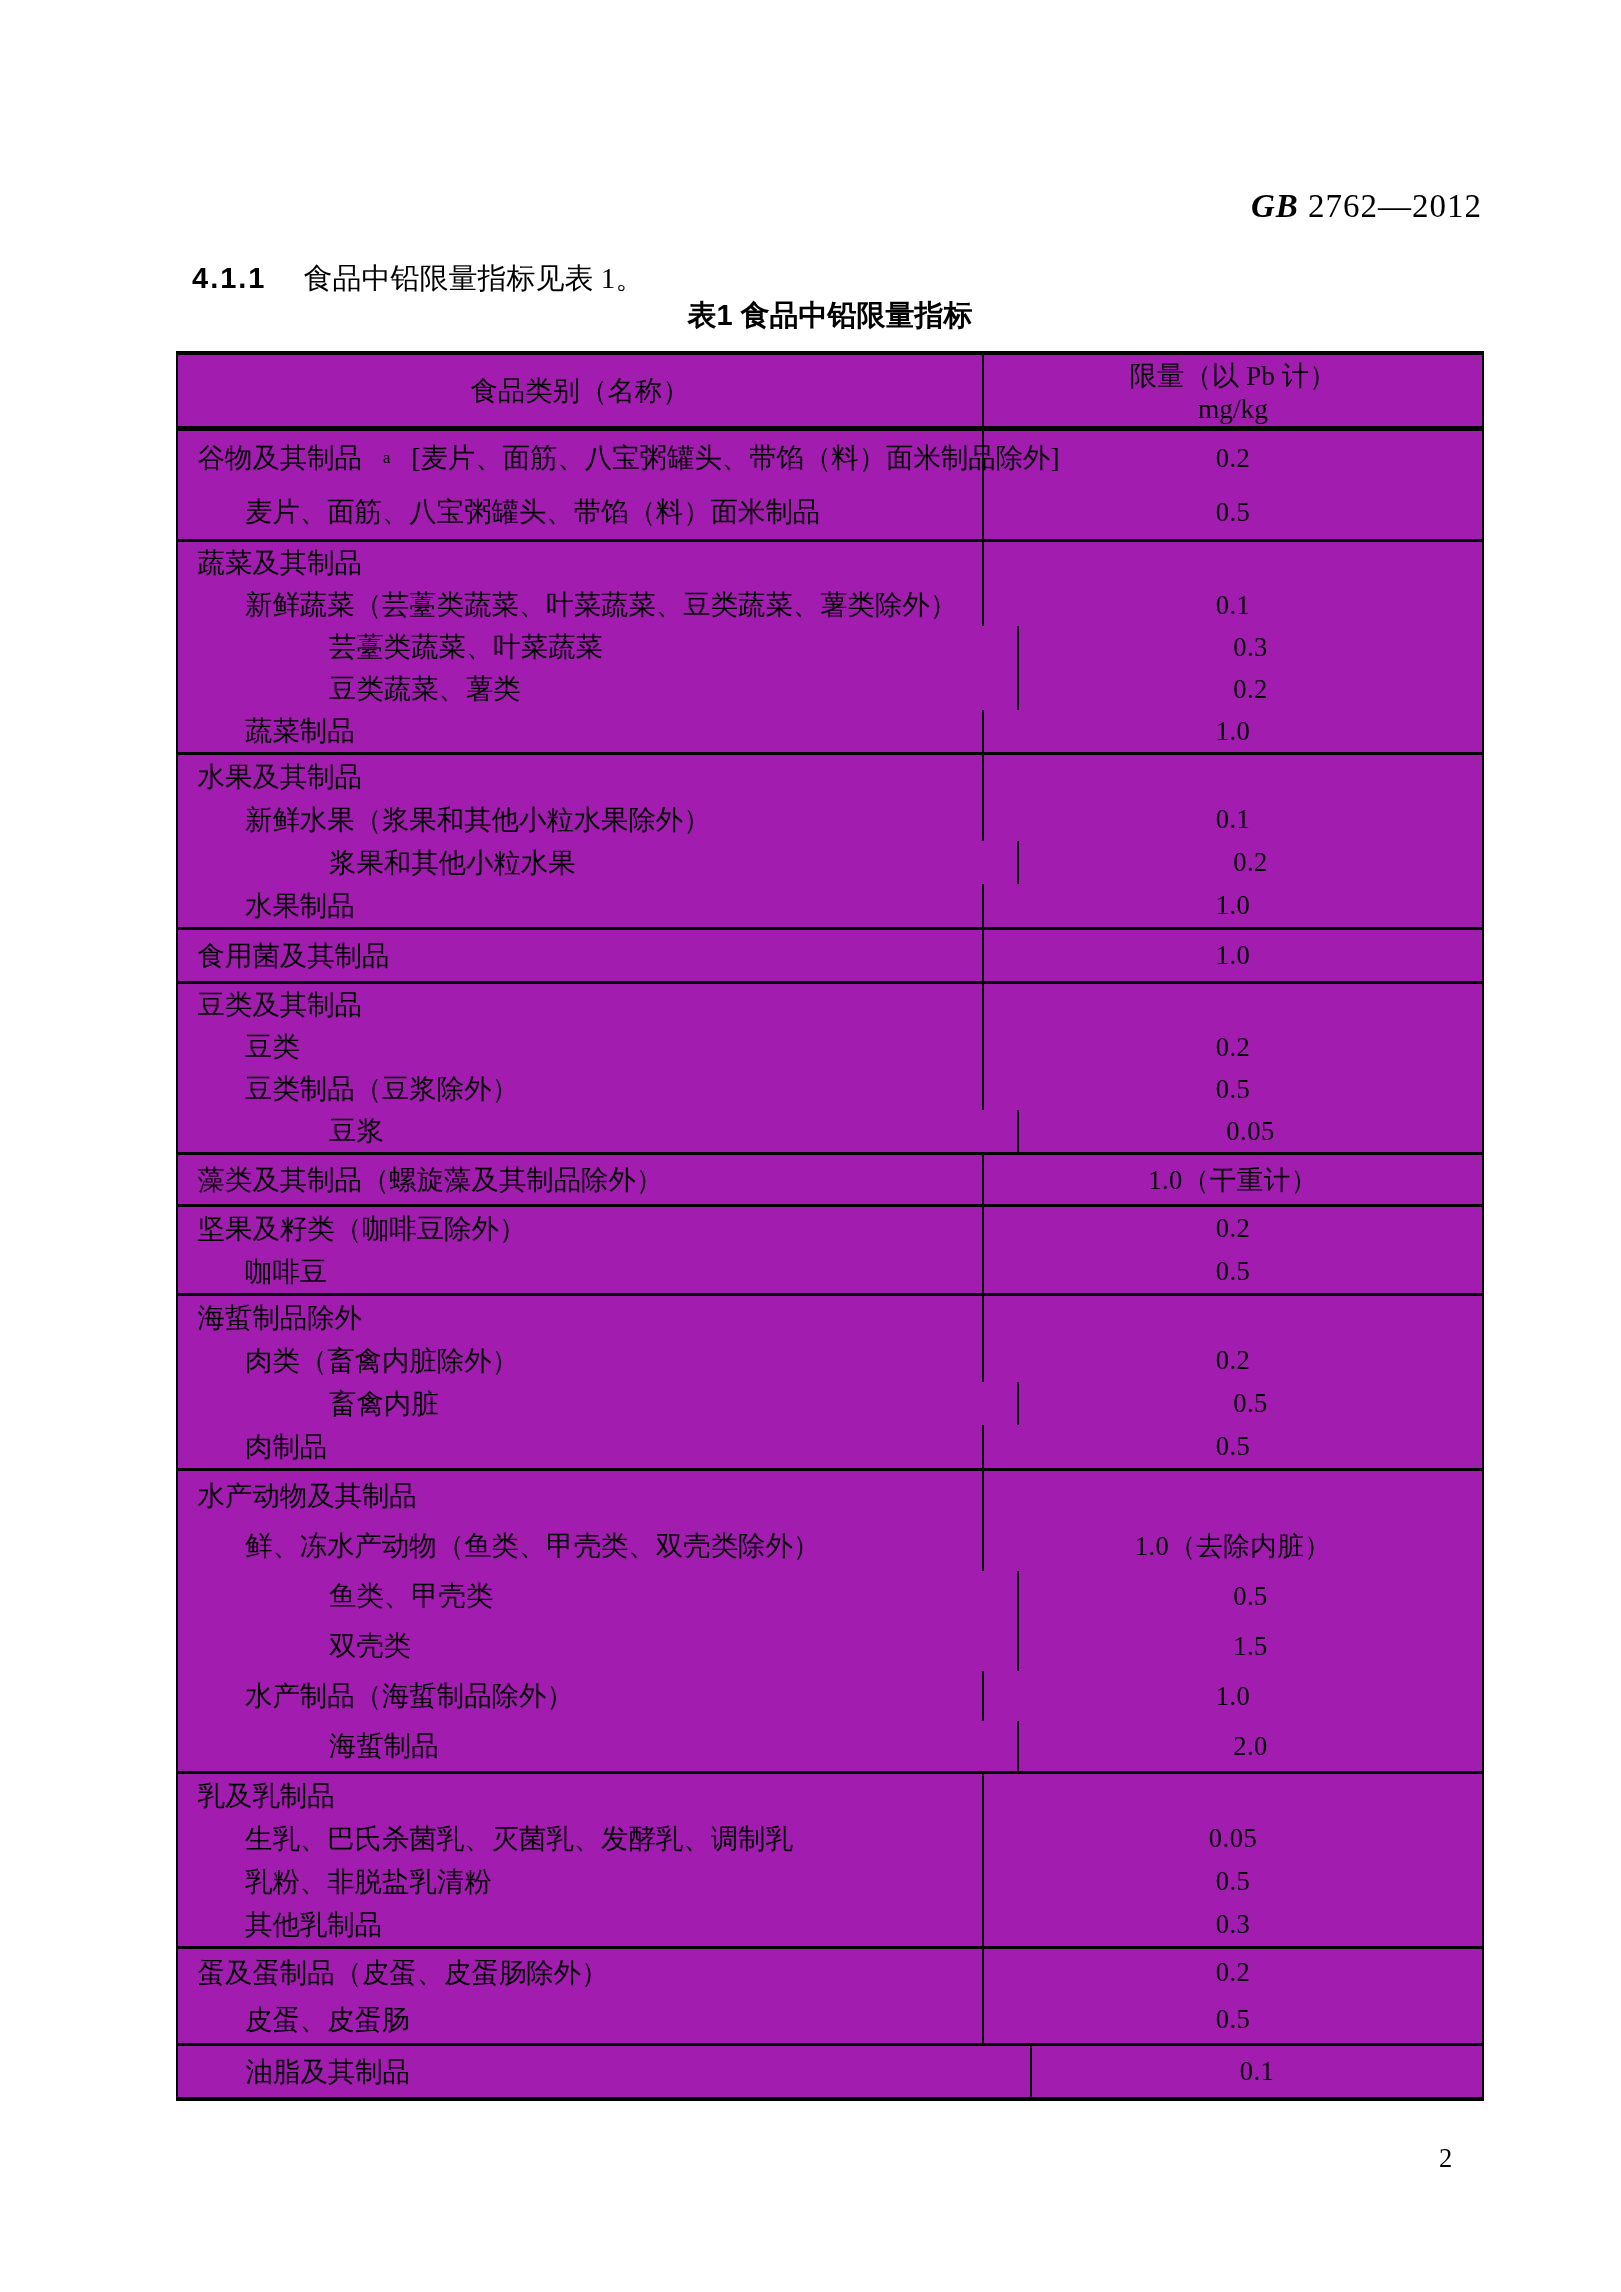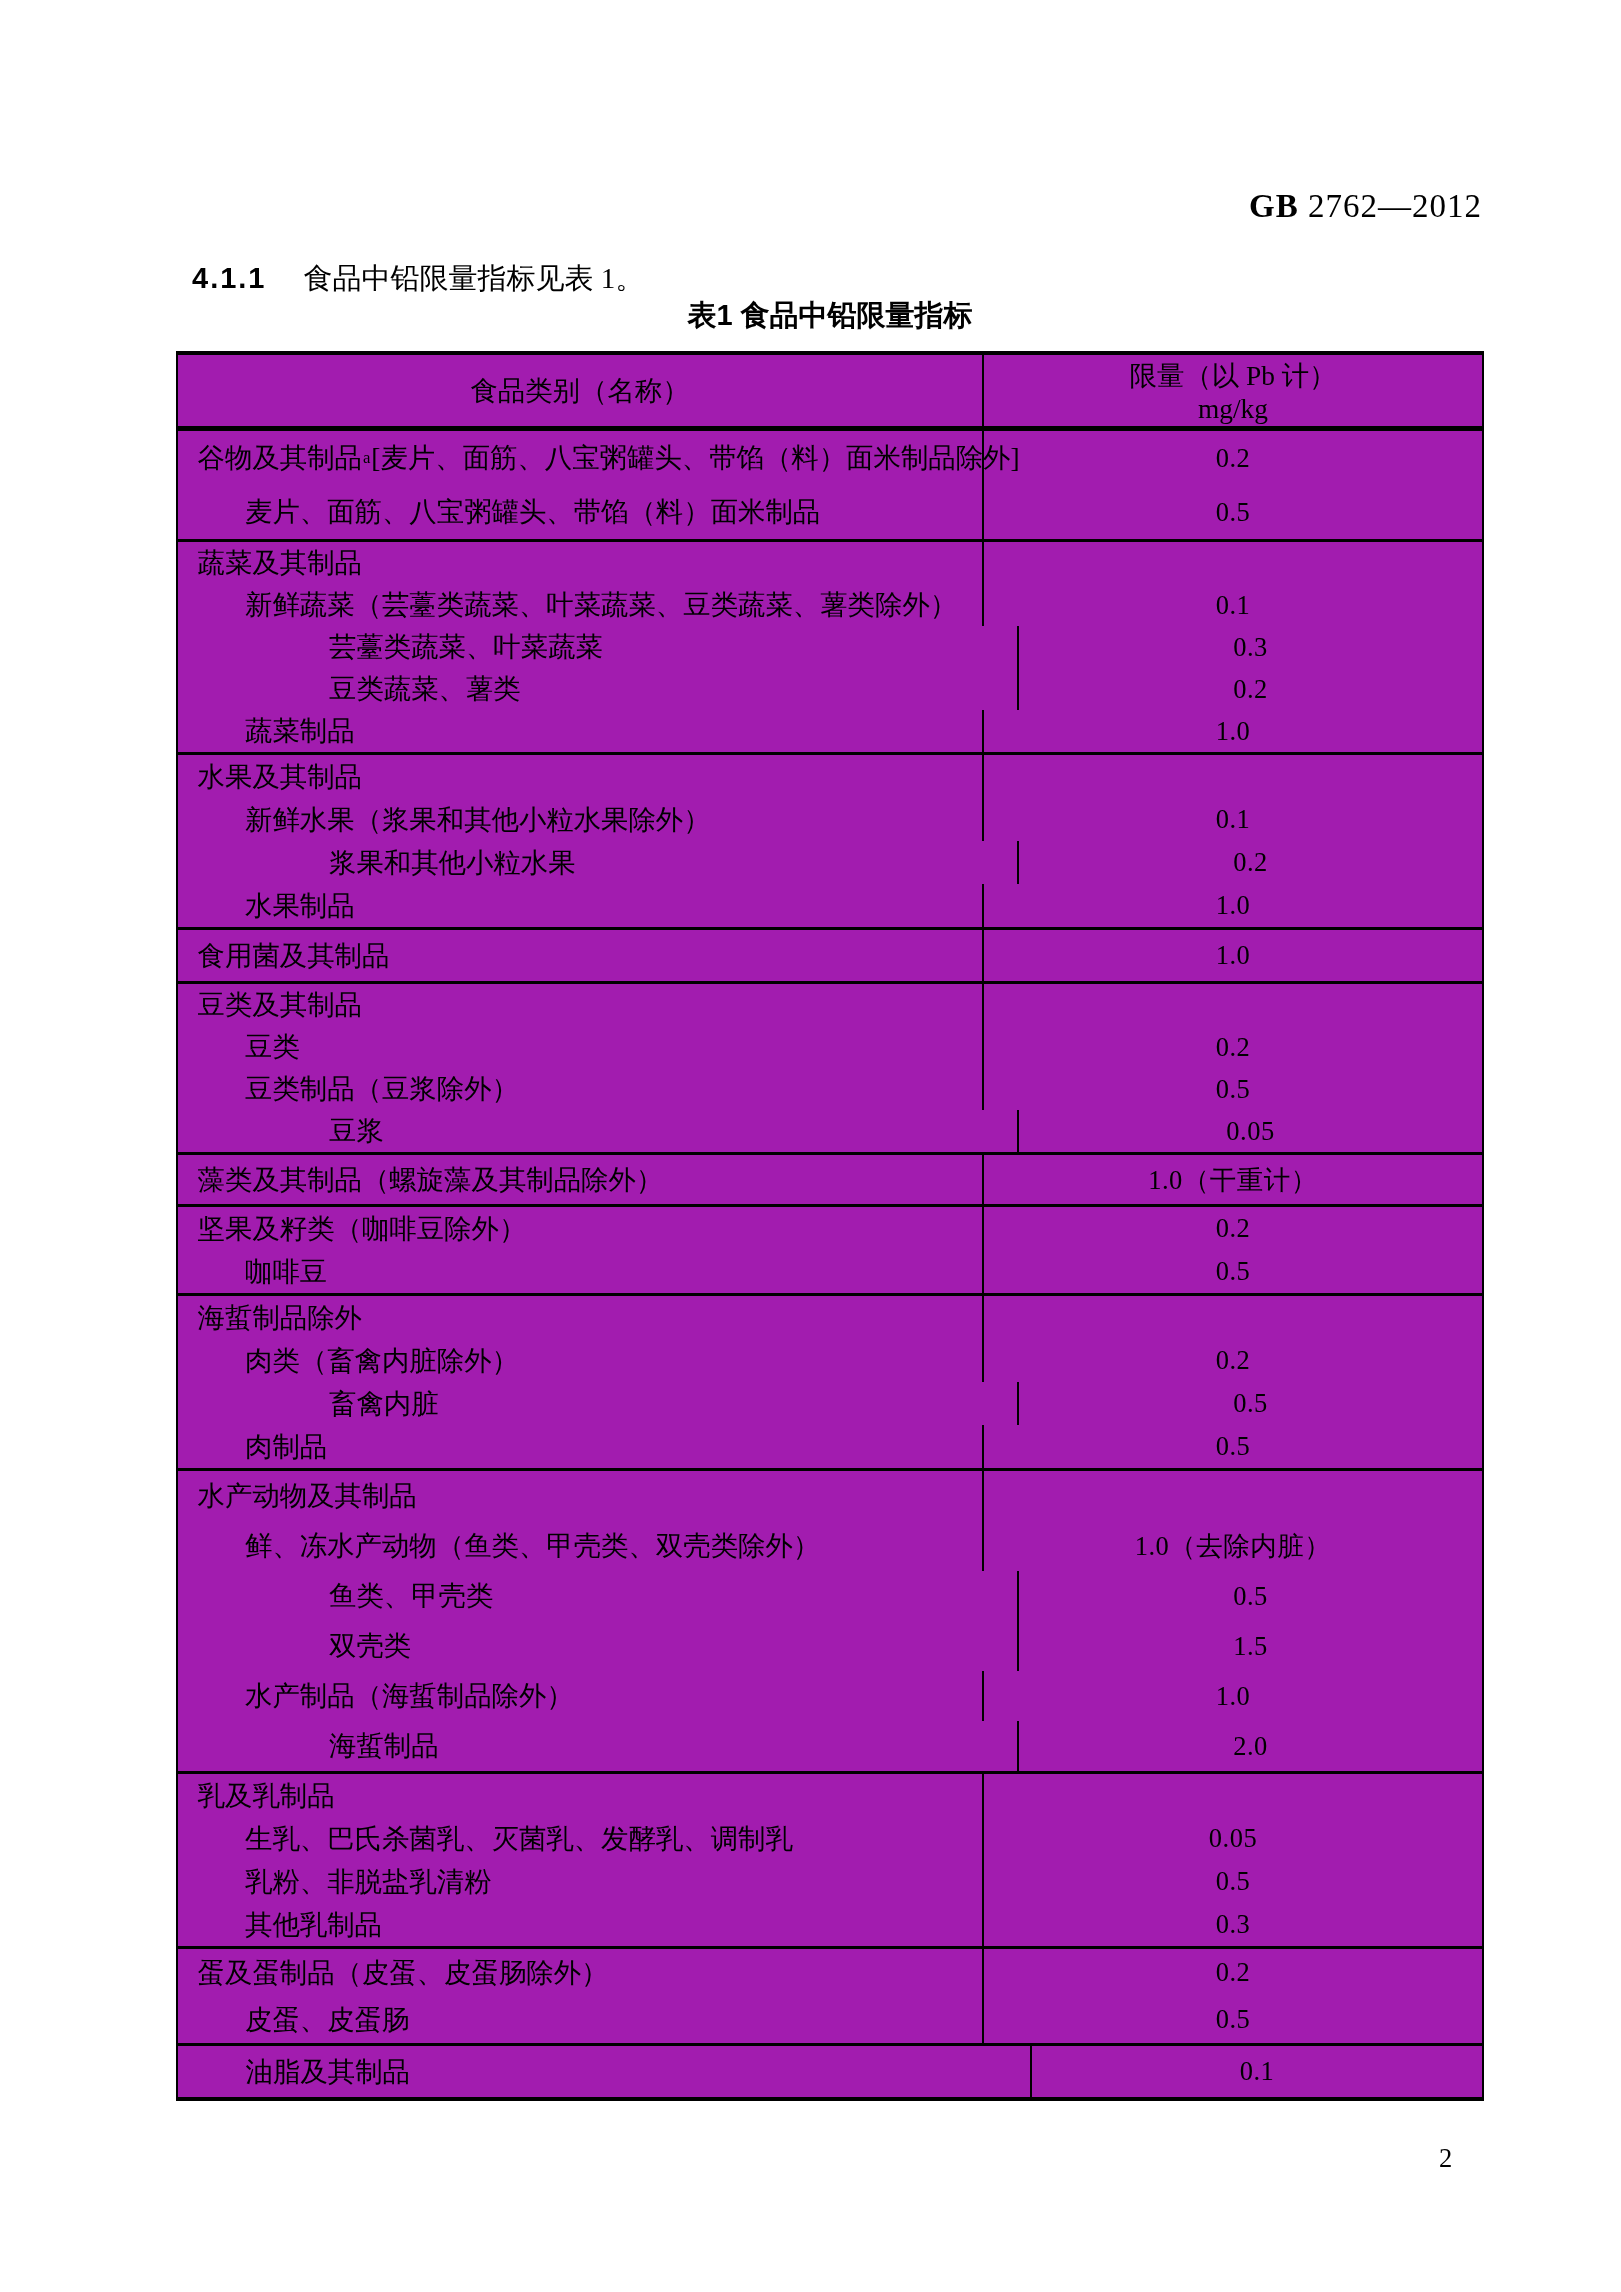--- a/index.html
+++ b/index.html
@@ -3,21 +3,21 @@
 <meta charset="utf-8">
 <style>
   html,body{margin:0;padding:0;background:#e8e8e8;}
   .page{
     position:relative;width:1621px;height:2293px;background:#ffffff;
     font-family:"Liberation Serif","DejaVu Serif",serif;color:#000;
     margin:0 auto;overflow:hidden;
   }
   
   .doc-code{position:absolute;top:188px;right:139px;font-size:33px;letter-spacing:1px;}
-  .doc-code .bold{font-weight:bold;}
+  .doc-code .bold{font-weight:bold;font-style:italic;}
   
   .clause{position:absolute;top:259px;left:192px;font-size:29px;white-space:nowrap;}
   .clause-num{font-family:"Liberation Sans","DejaVu Sans",sans-serif;font-weight:bold;margin-right:37px;letter-spacing:2px;}
   
   .table-title{
     position:absolute;top:296px;left:176px;width:1308px;text-align:center;
     font-size:29px;font-weight:bold;font-family:"Liberation Sans","DejaVu Sans",sans-serif;
   }
   
   .gtable{
@@ -30,21 +30,21 @@
     display:flex;align-items:center;justify-content:center;font-size:27.4px;
   }
   .th-lim{flex:1;display:flex;flex-direction:column;align-items:center;justify-content:space-evenly;font-size:27.4px;padding:2.9px 0;}
   .tgroup{border-bottom:3.9px solid #000;}
   .tgroup:last-child{border-bottom:none;padding-left:48px;}
   .trow{display:flex;height:var(--rh,45px);}
   .cat{
     width:806px;box-sizing:border-box;border-right:2.9px solid #000;
     display:flex;align-items:center;font-size:27.4px;white-space:nowrap;
   }
-  .ind0{padding-left:19.6px;}
+  .ind0{padding-left:19.6px;gap:20px;}
   .ind1{padding-left:67px;}
   .ind2{padding-left:116px;margin-left:35px;}
   .lim{flex:1;display:flex;align-items:center;justify-content:center;font-size:26.5px;letter-spacing:0.5px;}
   sup.fn{font-size:16.7px;vertical-align:super;line-height:0;margin:0 1px;}
   .pageno{position:absolute;top:2143px;left:1439px;font-size:26.5px;}
 </style>
 </head>
 <body>
 
 <div class="page">

